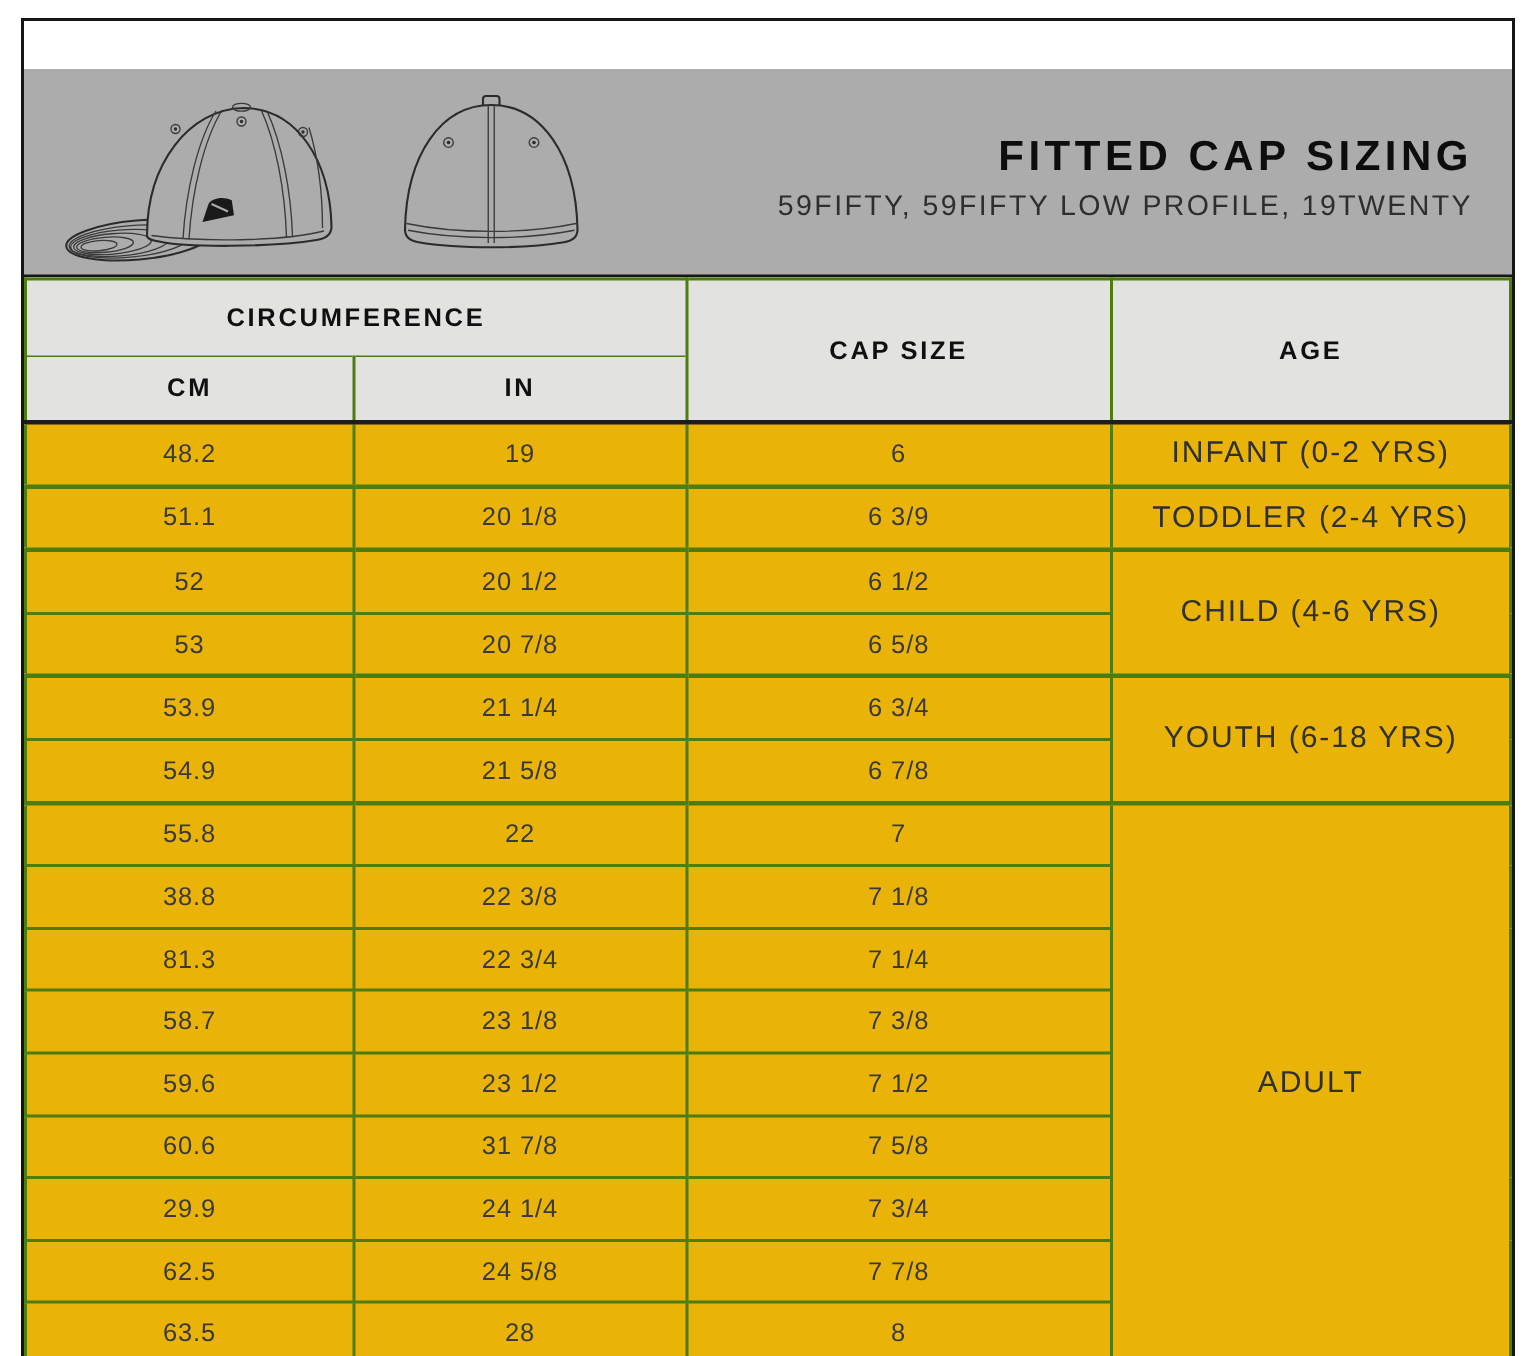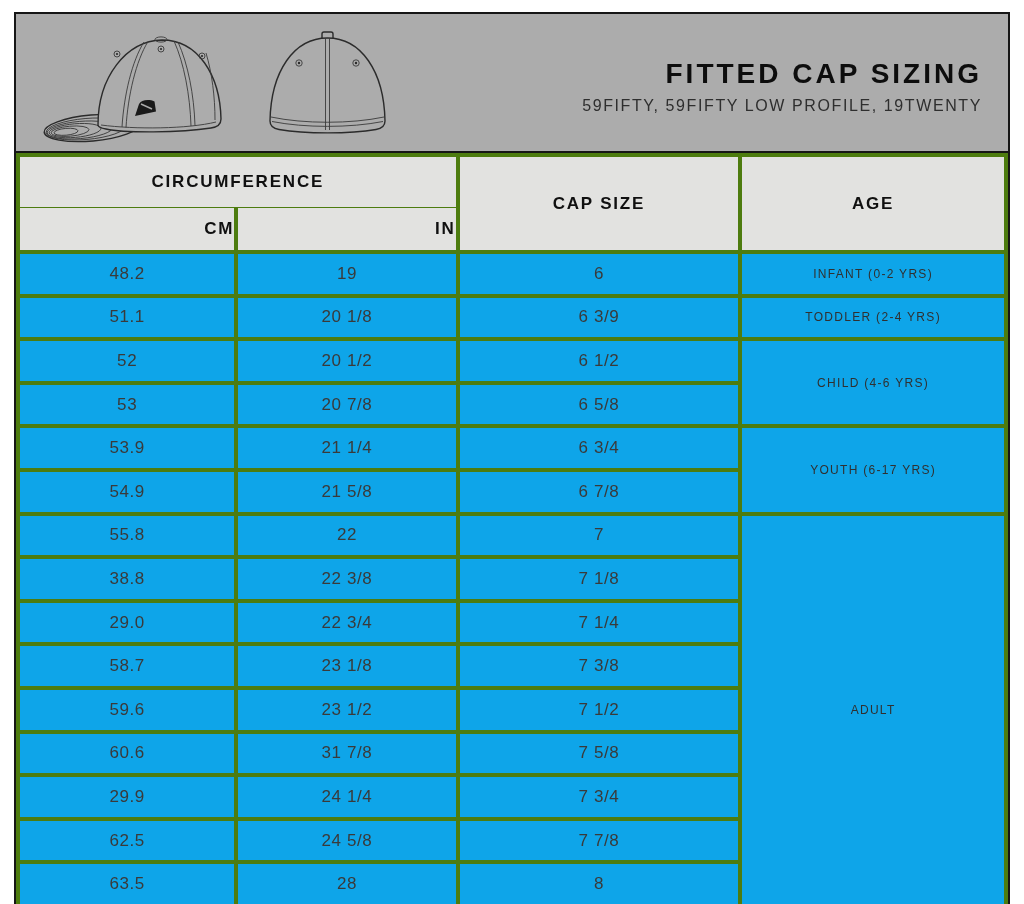--- a/index.html
+++ b/index.html
@@ -18,71 +18,72 @@
   
   .banner {
     height: 139px;
     background: #acacac;
     border-bottom: 2px solid #161616;
     display: flex;
     align-items: center;
     justify-content: space-between;
     padding: 0 26px 0 24px;
     box-sizing: border-box;
+    margin-top: 32px;
   }
   .caps { display: flex; align-items: center; gap: 34px; margin-top: 4px; }
   .titles { text-align: right; margin-top: 8px; }
   .banner-title {
     font-size: 28px;
     font-weight: bold;
     letter-spacing: 3px;
     color: #0d0d0d;
     white-space: nowrap;
   }
   .banner-subtitle {
-    font-size: 16px;
+    font-size: 19px;
     letter-spacing: 1.6px;
     color: #2e2e2e;
     margin-top: 7px;
     white-space: nowrap;
   }
   
   table.sizing {
     width: 100%;
     border-collapse: collapse;
     table-layout: fixed;
     background: #ffffff;
   }
   table.sizing th, table.sizing td {
-    border: 4px solid #4d7c0f;
+    border: 2px solid #4d7c0f;
     text-align: center;
     vertical-align: middle;
     padding: 0;
   }
   thead th {
     background: #e2e2e0;
     font-size: 17px;
     font-weight: bold;
     letter-spacing: 1.8px;
     color: #101010;
   }
   thead tr.h1 th { height: 50px; }
-  thead tr.h2 th { height: 42px; text-align: right; }
+  thead tr.h2 th { height: 42px; }
   thead th.thin-top { border-top-width: 1px; }
   thead tr.h1 th { border-bottom-width: 1px; }
   thead th.span2 { border-bottom-width: 2px; margin-left: 29px; }
   tbody td {
     height: 39.6px;
     font-size: 17px;
     letter-spacing: 0.6px;
     color: #3a3a3a;
-    background: #0ea5e9;
+    background: #eab308;
   }
   tbody td.age-cell {
-    font-size: 12px;
+    font-size: 20px;
     letter-spacing: 1.3px;
     color: #303030;
   }
   tbody tr.group-start td { border-top-width: 3px; }
   tbody { border-top: 3px solid #1d1d1d; }
   svg .fillgray { fill: #acacac; stroke: #2b2b2b; stroke-width: 1.4; }
   svg .thin { fill: none; stroke: #3a3a3a; stroke-width: 0.9; }
 </style>
 </head>
 <body>
@@ -197,40 +198,40 @@
         </tr>
         <tr>
           <td>53</td>
           <td>20 7/8</td>
           <td>6 5/8</td>
         </tr>
         <tr class="group-start">
           <td>53.9</td>
           <td>21 1/4</td>
           <td>6 3/4</td>
-          <td rowspan="2" class="age-cell">YOUTH (6-17 YRS)</td>
+          <td rowspan="2" class="age-cell">YOUTH (6-18 YRS)</td>
         </tr>
         <tr>
           <td>54.9</td>
           <td>21 5/8</td>
           <td>6 7/8</td>
         </tr>
         <tr class="group-start">
           <td>55.8</td>
           <td>22</td>
           <td>7</td>
           <td rowspan="9" class="age-cell">ADULT</td>
         </tr>
         <tr>
           <td>38.8</td>
           <td>22 3/8</td>
           <td>7 1/8</td>
         </tr>
         <tr>
-          <td>29.0</td>
+          <td>81.3</td>
           <td>22 3/4</td>
           <td>7 1/4</td>
         </tr>
         <tr>
           <td>58.7</td>
           <td>23 1/8</td>
           <td>7 3/8</td>
         </tr>
         <tr>
           <td>59.6</td>

